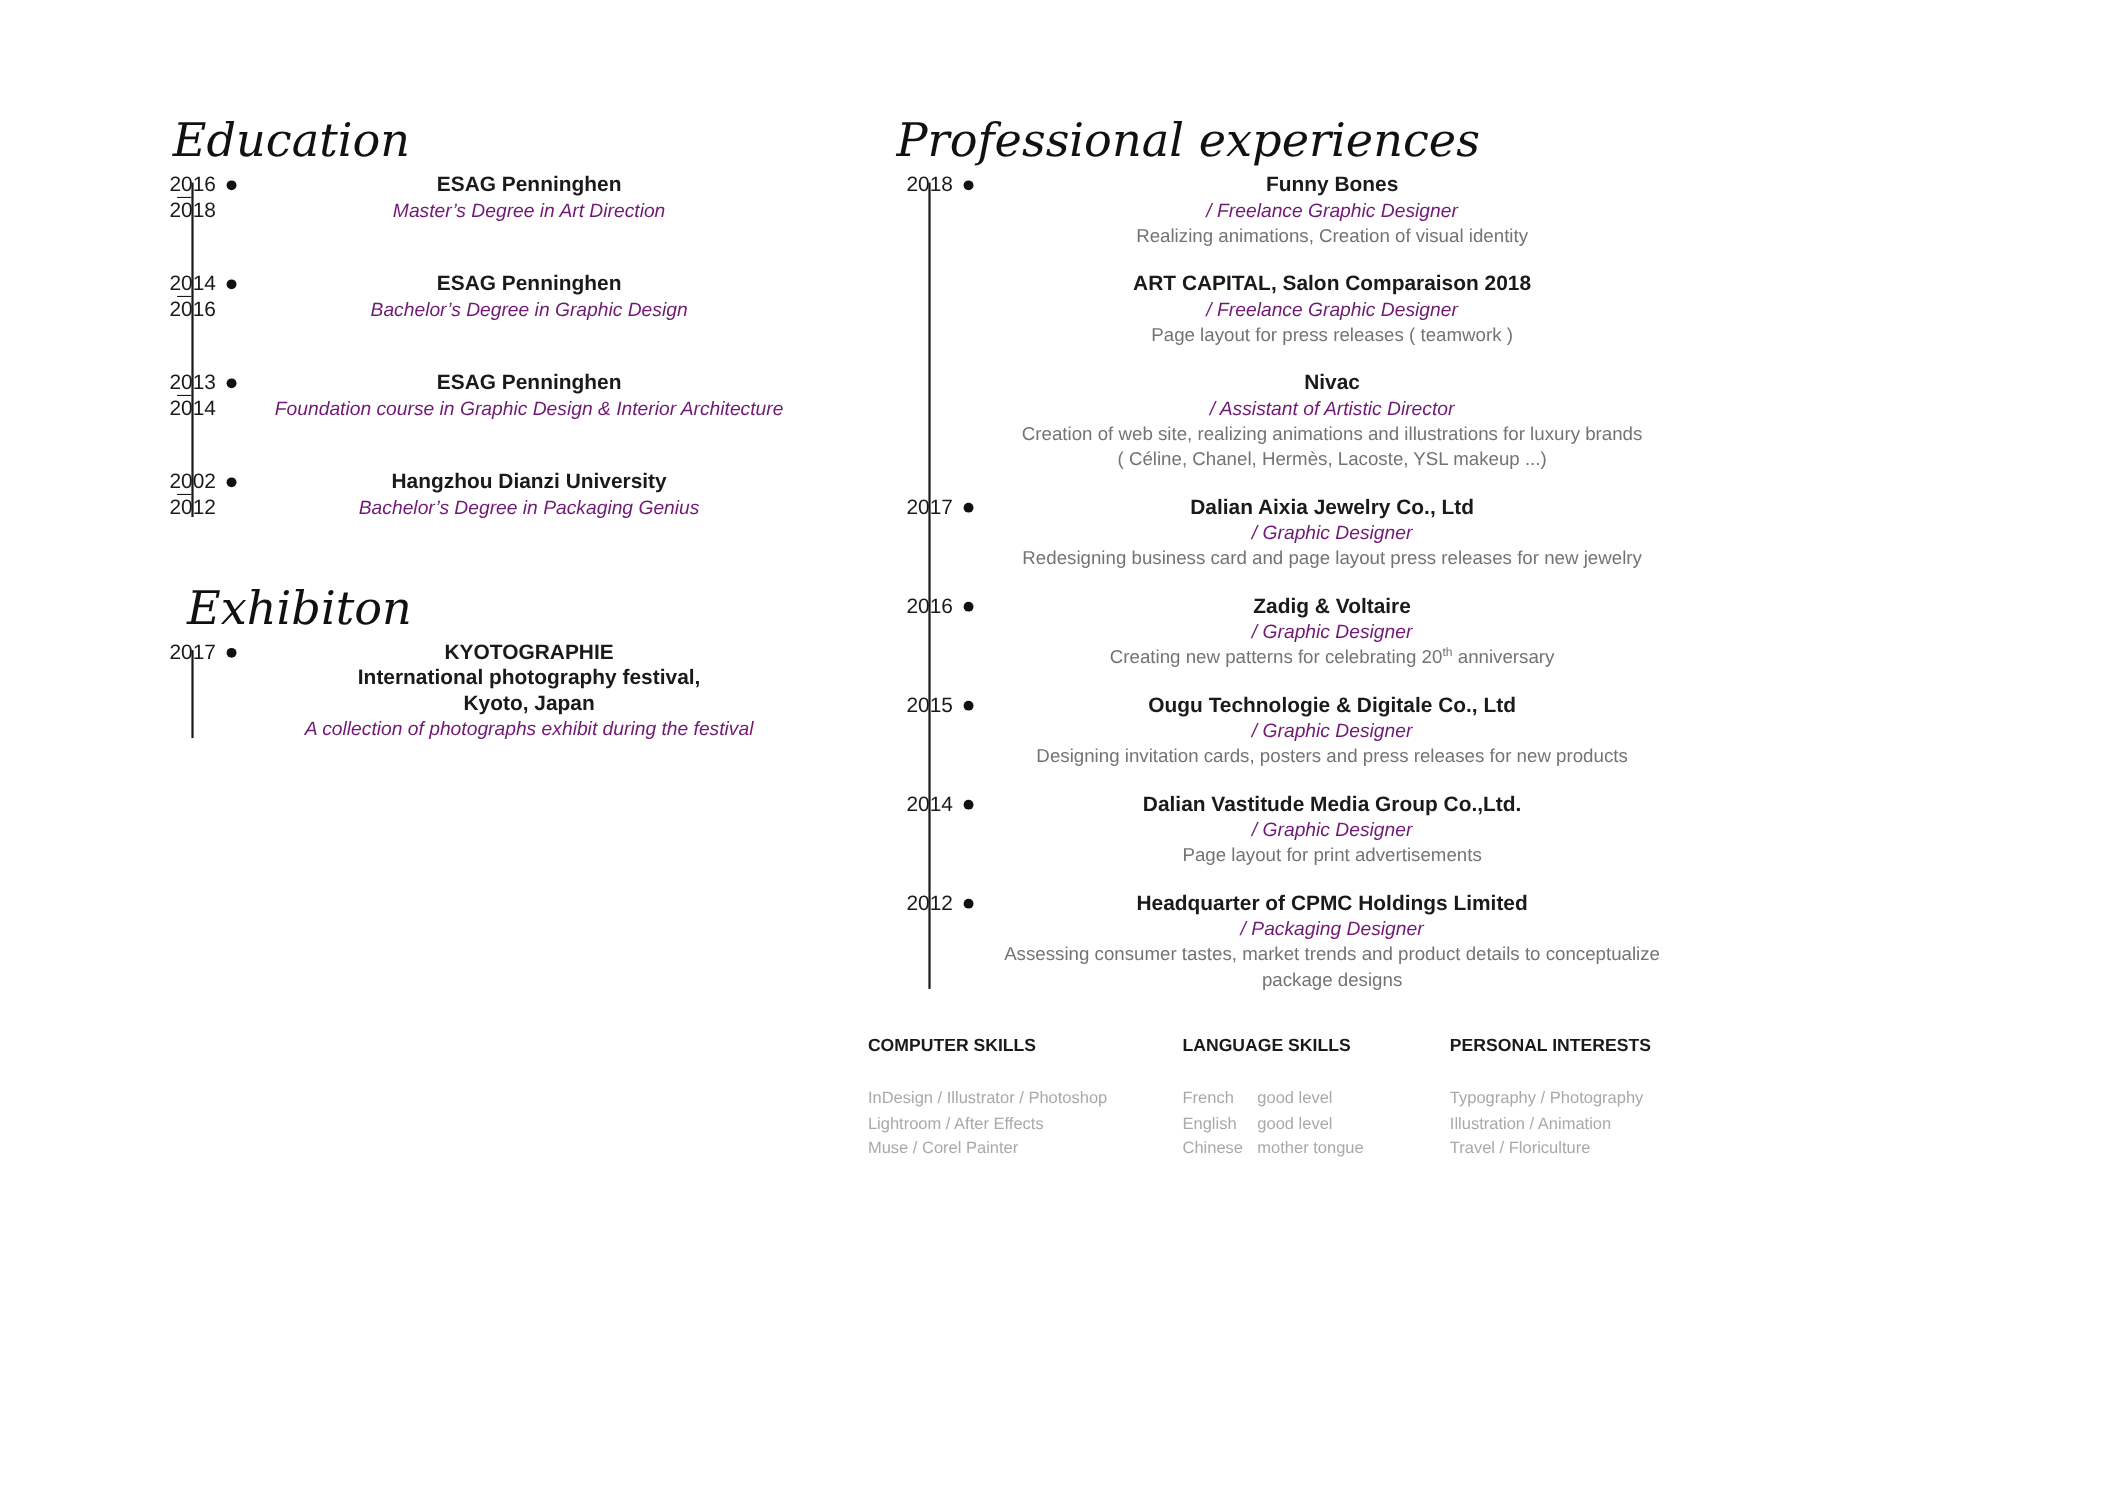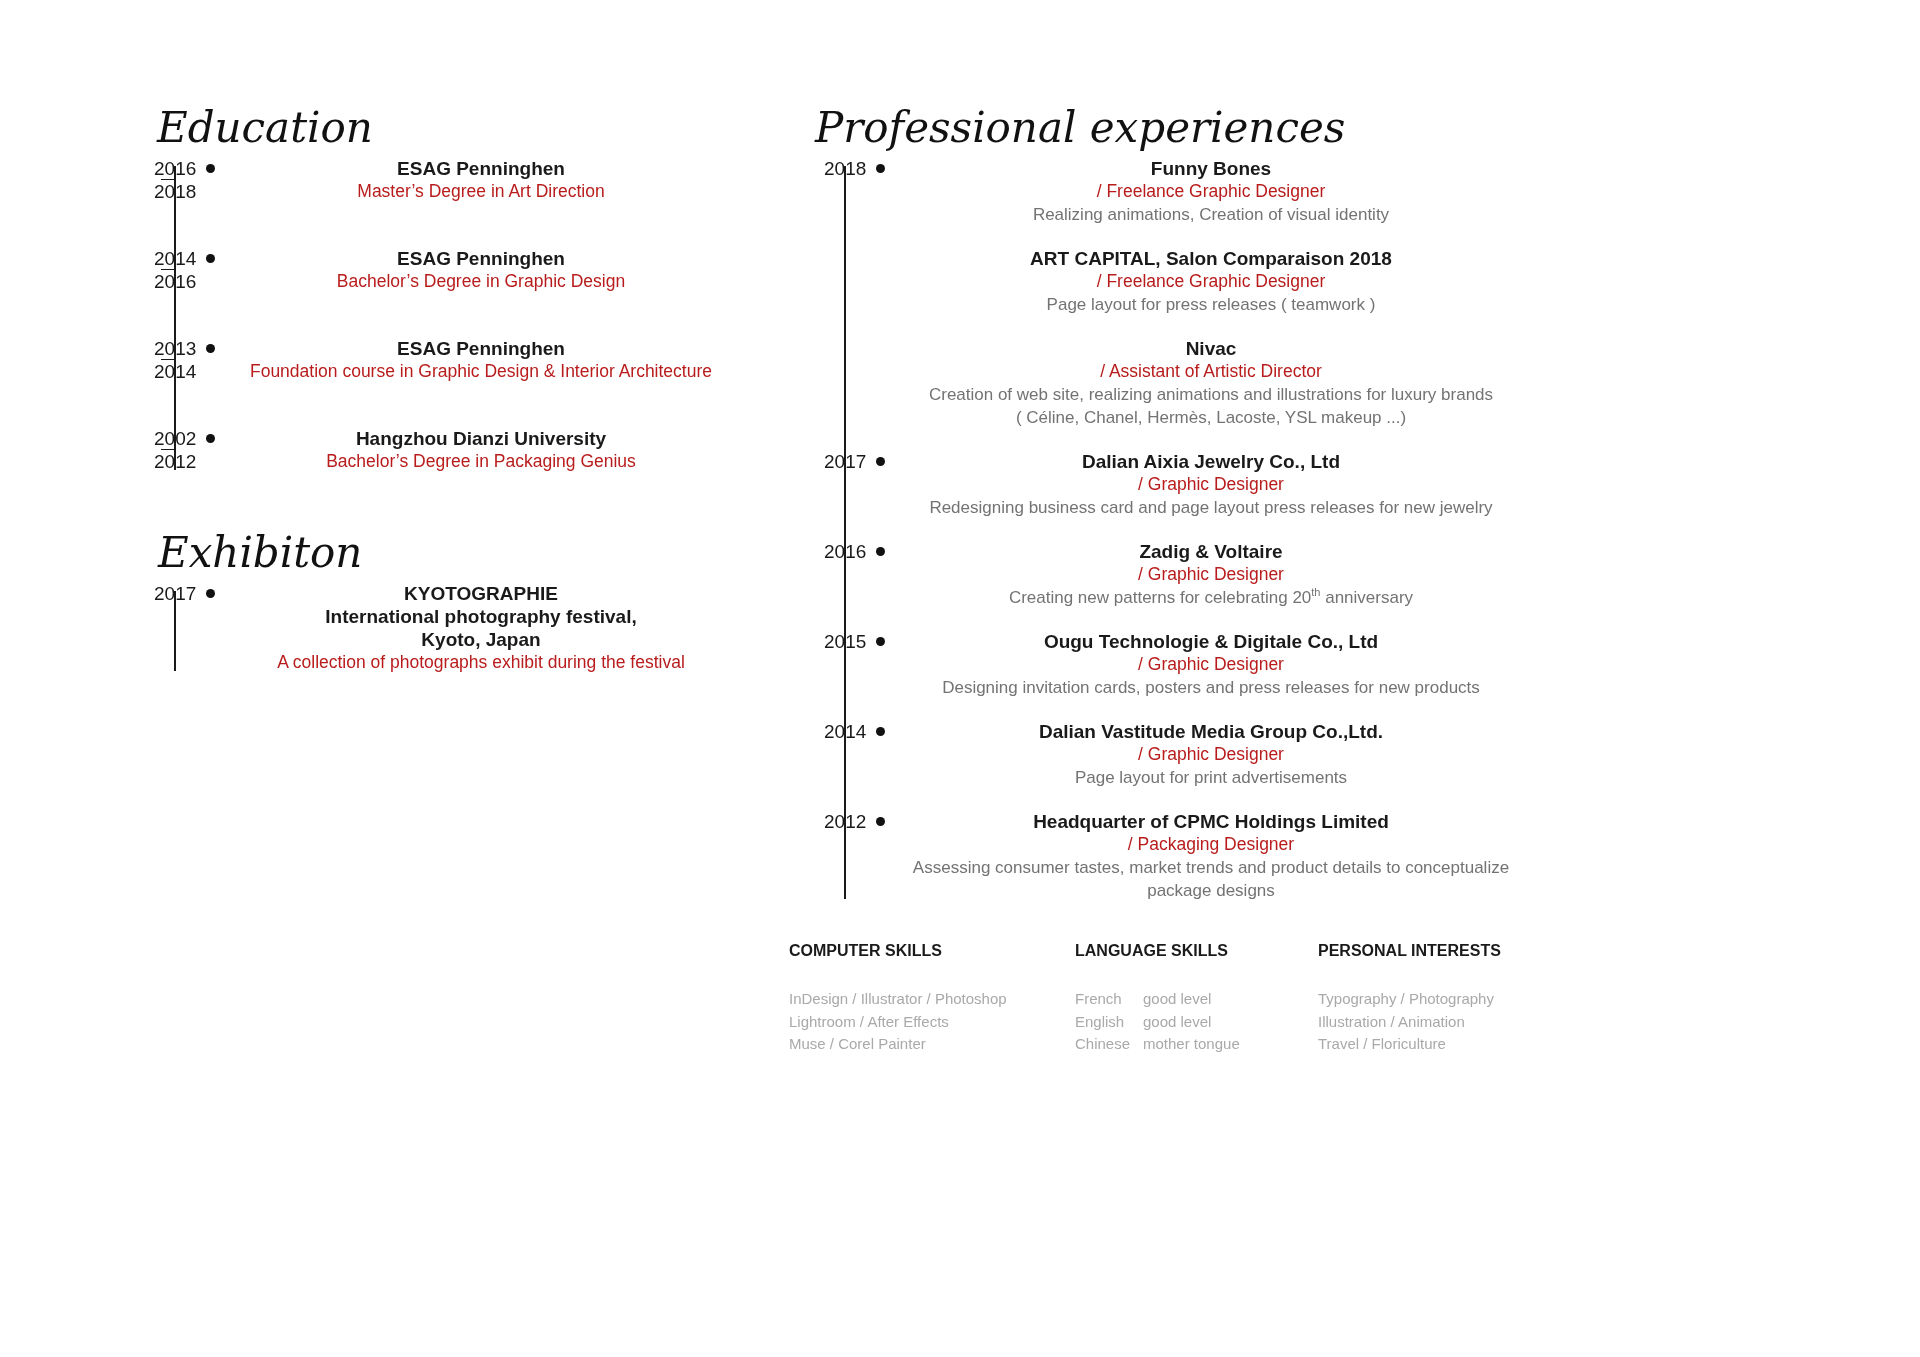--- a/index.html
+++ b/index.html
@@ -13,21 +13,21 @@
     font-family:"DejaVu Serif", serif;
     font-style:italic;font-weight:normal;
     font-size:42px;line-height:46px;
     color:#111;margin:0;padding-top:10px;margin-bottom:6px;
   }
   
   .section{position:absolute;}
   #education{left:118px;top:95px;width:620px;}
   #education .script-header{margin-left:39px;}
   #exhibition{left:118px;top:520px;width:620px;}
-  #exhibition .script-header{margin-left:40px;}
+  #exhibition .script-header{margin-left:52px;}
   #professional{left:788px;top:95px;width:740px;}
   #professional .script-header{margin-left:27px;}
   
   .timeline{position:relative;}
   .tl-line{
     position:absolute;left:56px;top:9px;bottom:3px;width:1.5px;
     background:#1a1a1a;
   }
   .entry{display:grid;grid-template-columns:42px 28px 1fr;margin-left:36px;}
   #education .entry{margin-bottom:44px;}
@@ -40,21 +40,21 @@
     position:absolute;top:21.5px;left:7px;width:13px;height:1.6px;
     background:#1a1a1a;display:block;
   }
   .dotcell{position:relative;}
   .dot{
     position:absolute;left:10px;top:7px;width:9px;height:9px;
     border-radius:50%;background:#111;display:block;
   }
   .content div{line-height:23px;text-align:center;}
   .title{font-size:19px;font-weight:bold;color:#1a1a1a;}
-  .sub{font-size:17.5px;color:#b91c1c;}
+  .sub{font-size:17.5px;color:#701a75;font-style:italic;}
   .desc{font-size:17px;color:#737373;}
   .desc sup{font-size:11px;line-height:0;}
   
   #skills{
     position:absolute;left:789px;top:942px;
     display:grid;grid-template-columns:286px 243px auto;
   }
   #skills h3{
     font-size:16px;font-weight:bold;color:#1a1a1a;
     margin:0 0 28px 0;line-height:18px;

